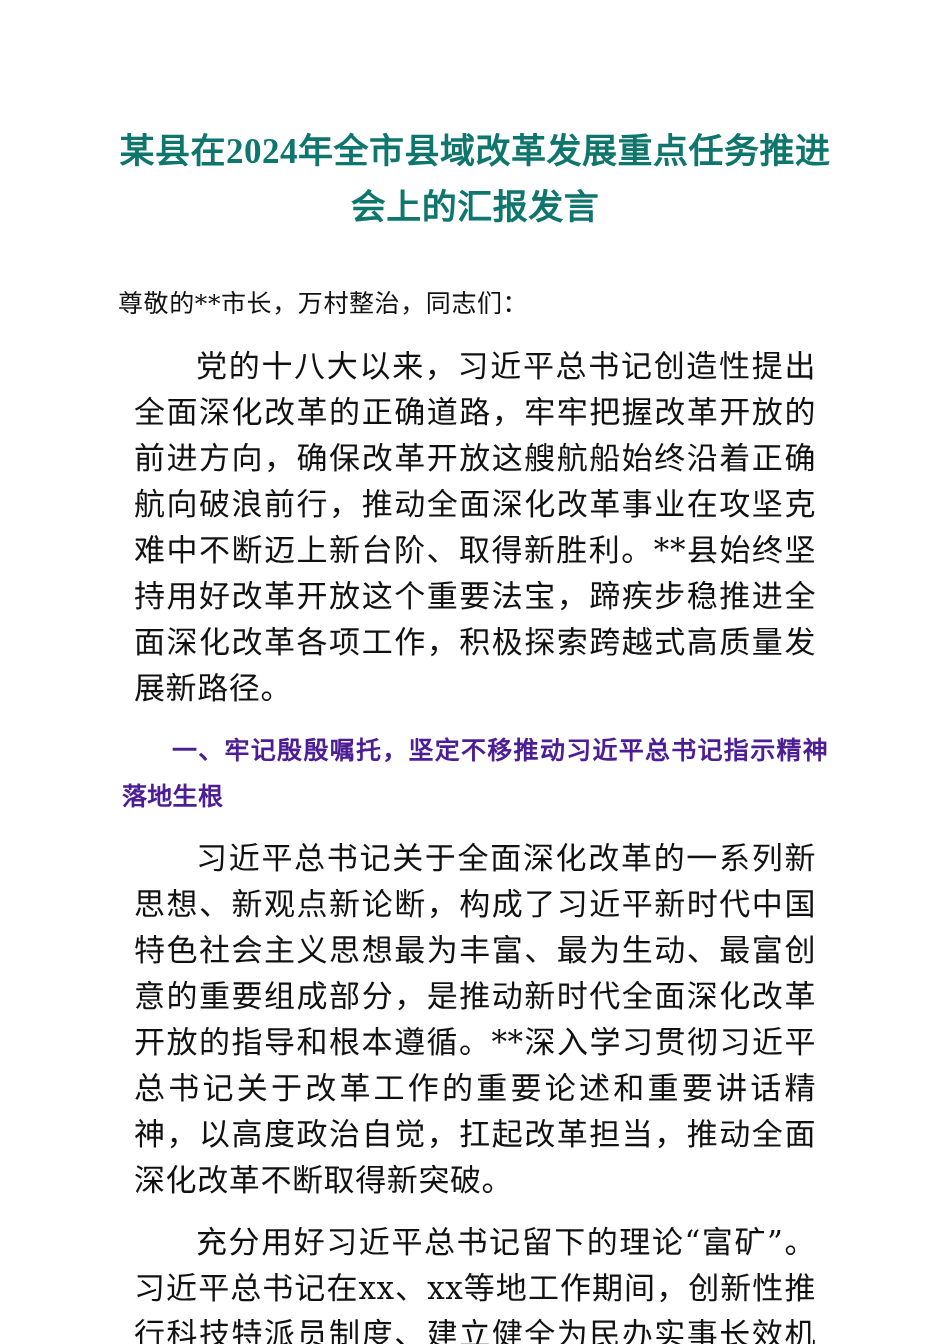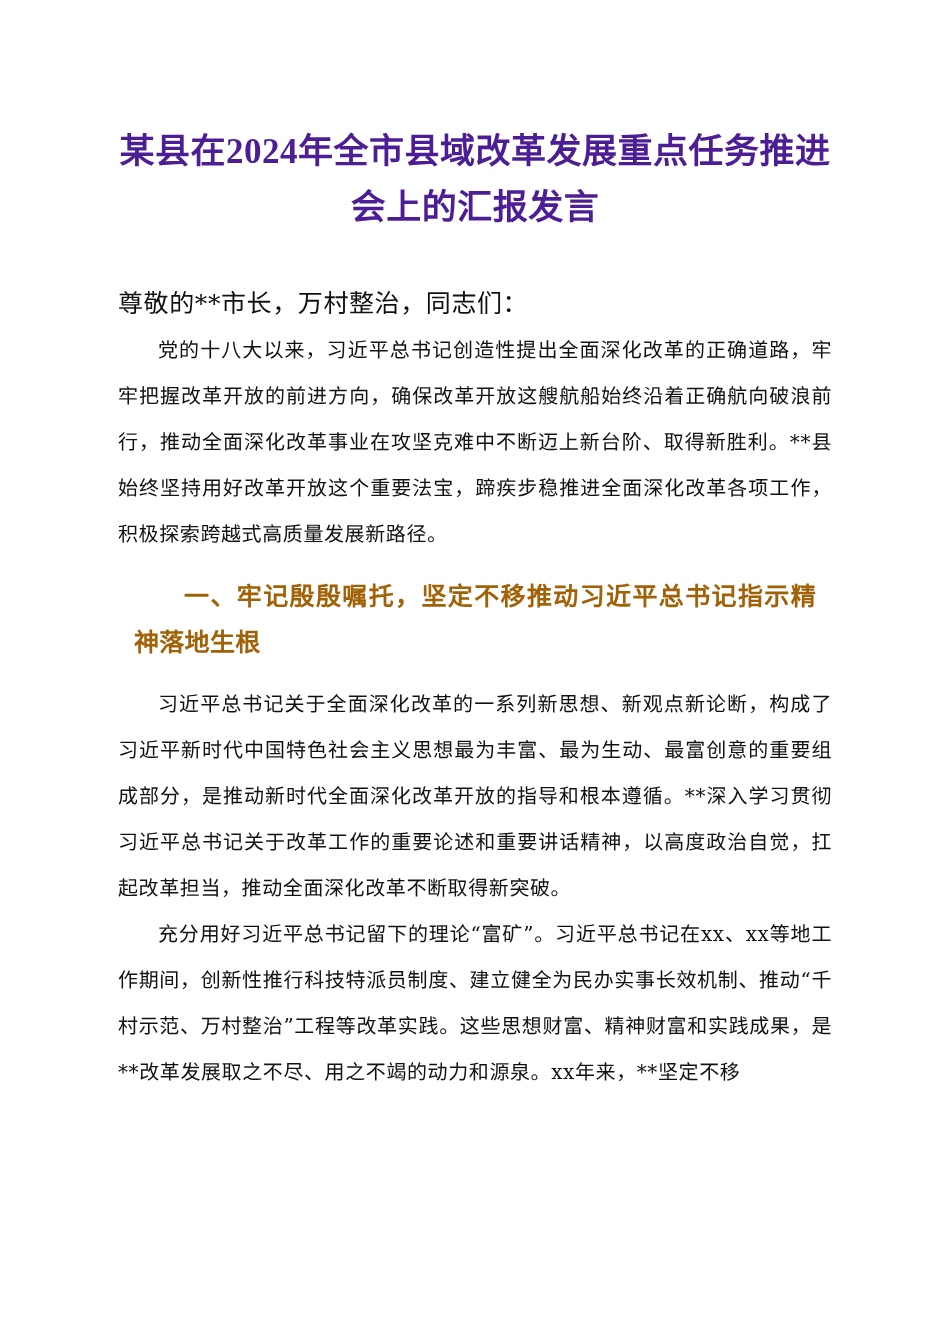--- a/index.html
+++ b/index.html
@@ -25,21 +25,21 @@
     top: 0;
     width: 714px;
   }
 
   
   .doc-title {
     font-family: "Liberation Serif", "DejaVu Serif", serif;
     font-weight: bold;
     font-size: 35px;
     line-height: 56px;
-    color: #4c1d95;
+    color: #0f766e;
     text-align: center;
     letter-spacing: 0.5px;
     margin: 0;
     padding-top: 124px;
     padding-bottom: 0;
     white-space: normal;
     word-break: break-all;
   }
 
   
@@ -52,39 +52,39 @@
     padding-top: 45px;
     text-align: justify;
     text-justify: inter-ideograph;
     letter-spacing: 0.6px;
     word-break: break-all;
   }
 
   
   .body-para {
     font-family: "DejaVu Serif", "Liberation Serif", serif;
-    font-size: 20px;
+    font-size: 31px;
     line-height: 46px;
     color: #111111;
-    margin: 0;
+    margin: 16px;
     text-indent: 2em;
     text-align: justify;
     text-justify: inter-ideograph;
     letter-spacing: 0.6px;
     word-break: break-all;
   }
 
   
   .section-heading {
     font-family: "Liberation Sans", "DejaVu Sans", sans-serif;
     font-weight: bold;
     font-size: 25px;
     line-height: 46px;
-    color: #a16207;
-    margin: 16px;
+    color: #4c1d95;
+    margin: 4px;
     text-indent: 2em;
     text-align: justify;
     text-justify: inter-ideograph;
     letter-spacing: 0.3px;
     word-break: break-all;
   }
 </style>
 </head>
 <body>
 

